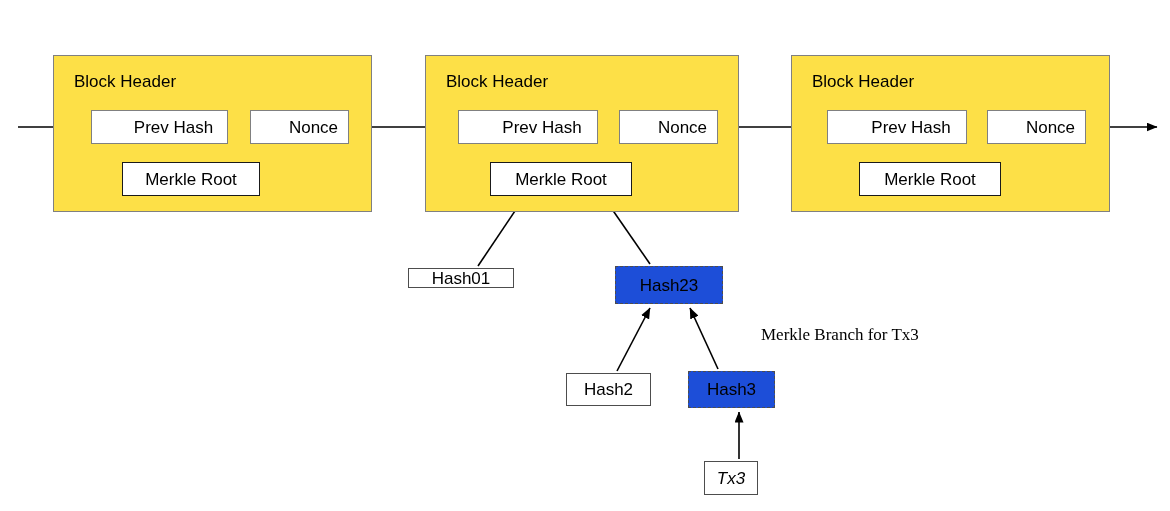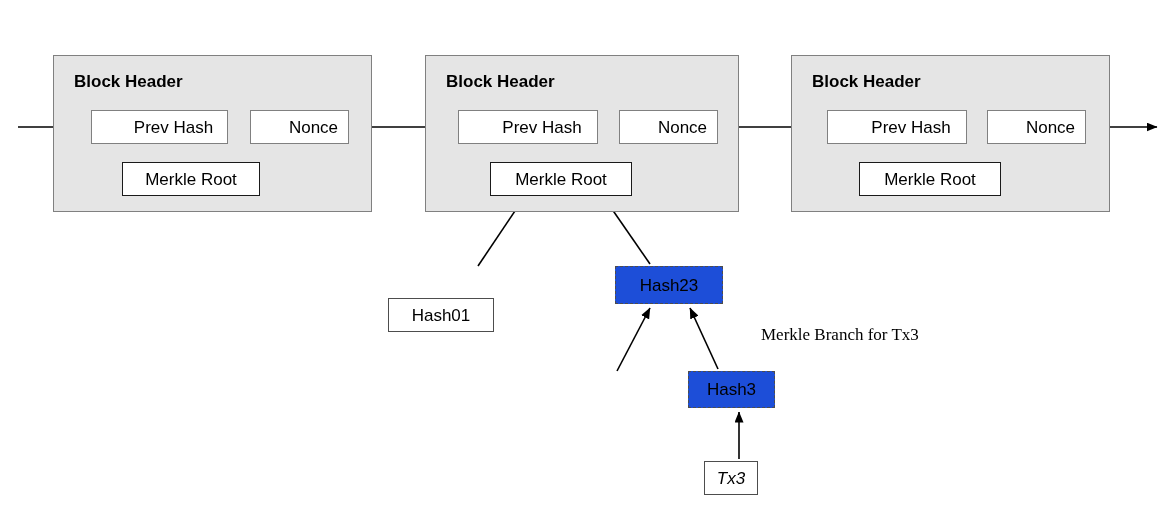--- a/index.html
+++ b/index.html
@@ -31,23 +31,22 @@
     position: absolute;
     box-sizing: border-box;
     background: transparent;
     display: flex;
     align-items: center;
     justify-content: center;
     white-space: nowrap;
   }
   .block-outer {
     border: 1.6px solid #808080;
-    background: #e5e5e5;
+    background: #fde047;
     display: block;
-    font-weight: bold;
   }
   .inner-box {
     border: 1.6px solid #808080;
     background: #ffffff;
     padding-left: 28px;
   }
   .inner-box-dark {
     border: 1.6px solid #1a1a1a;
     background: #ffffff;
   }
@@ -136,28 +135,31 @@
   <div class="node inner-box" style="left:827px; top:110px; width:140px; height:34px;">
     <span class="node-label">Prev Hash</span>
   </div>
   <div class="node inner-box" style="left:987px; top:110px; width:99px; height:34px;">
     <span class="node-label">Nonce</span>
   </div>
   <div class="node inner-box-dark" style="left:859px; top:162px; width:142px; height:34px;">
     <span class="node-label">Merkle Root</span>
   </div>
 
-  <div class="node leaf-box" style="left:388px; top:268px; width:106px; height:34px;margin-top:30px;">
+  <div class="node leaf-box" style="left:408px; top:268px; width:106px; height:20px;">
     <span class="node-label">Hash01</span>
   </div>
 
   <div class="node leaf-box-dashed" style="left:615px; top:266px; width:108px; height:38px;">
     <span class="node-label">Hash23</span>
   </div>
 
+  <div class="node leaf-box" style="left:566px; top:373px; width:85px; height:33px;">
+    <span class="node-label">Hash2</span>
+  </div>
 
   <div class="node leaf-box-dashed" style="left:688px; top:371px; width:87px; height:37px;">
     <span class="node-label">Hash3</span>
   </div>
 
   <div class="node leaf-box" style="left:704px; top:461px; width:54px; height:34px;font-style:italic;">
     <span class="node-label">Tx3</span>
   </div>
 
   <div class="label-text" style="left:761px; top:326px;font-family:Liberation Serif, serif;">Merkle Branch for Tx3</div>

